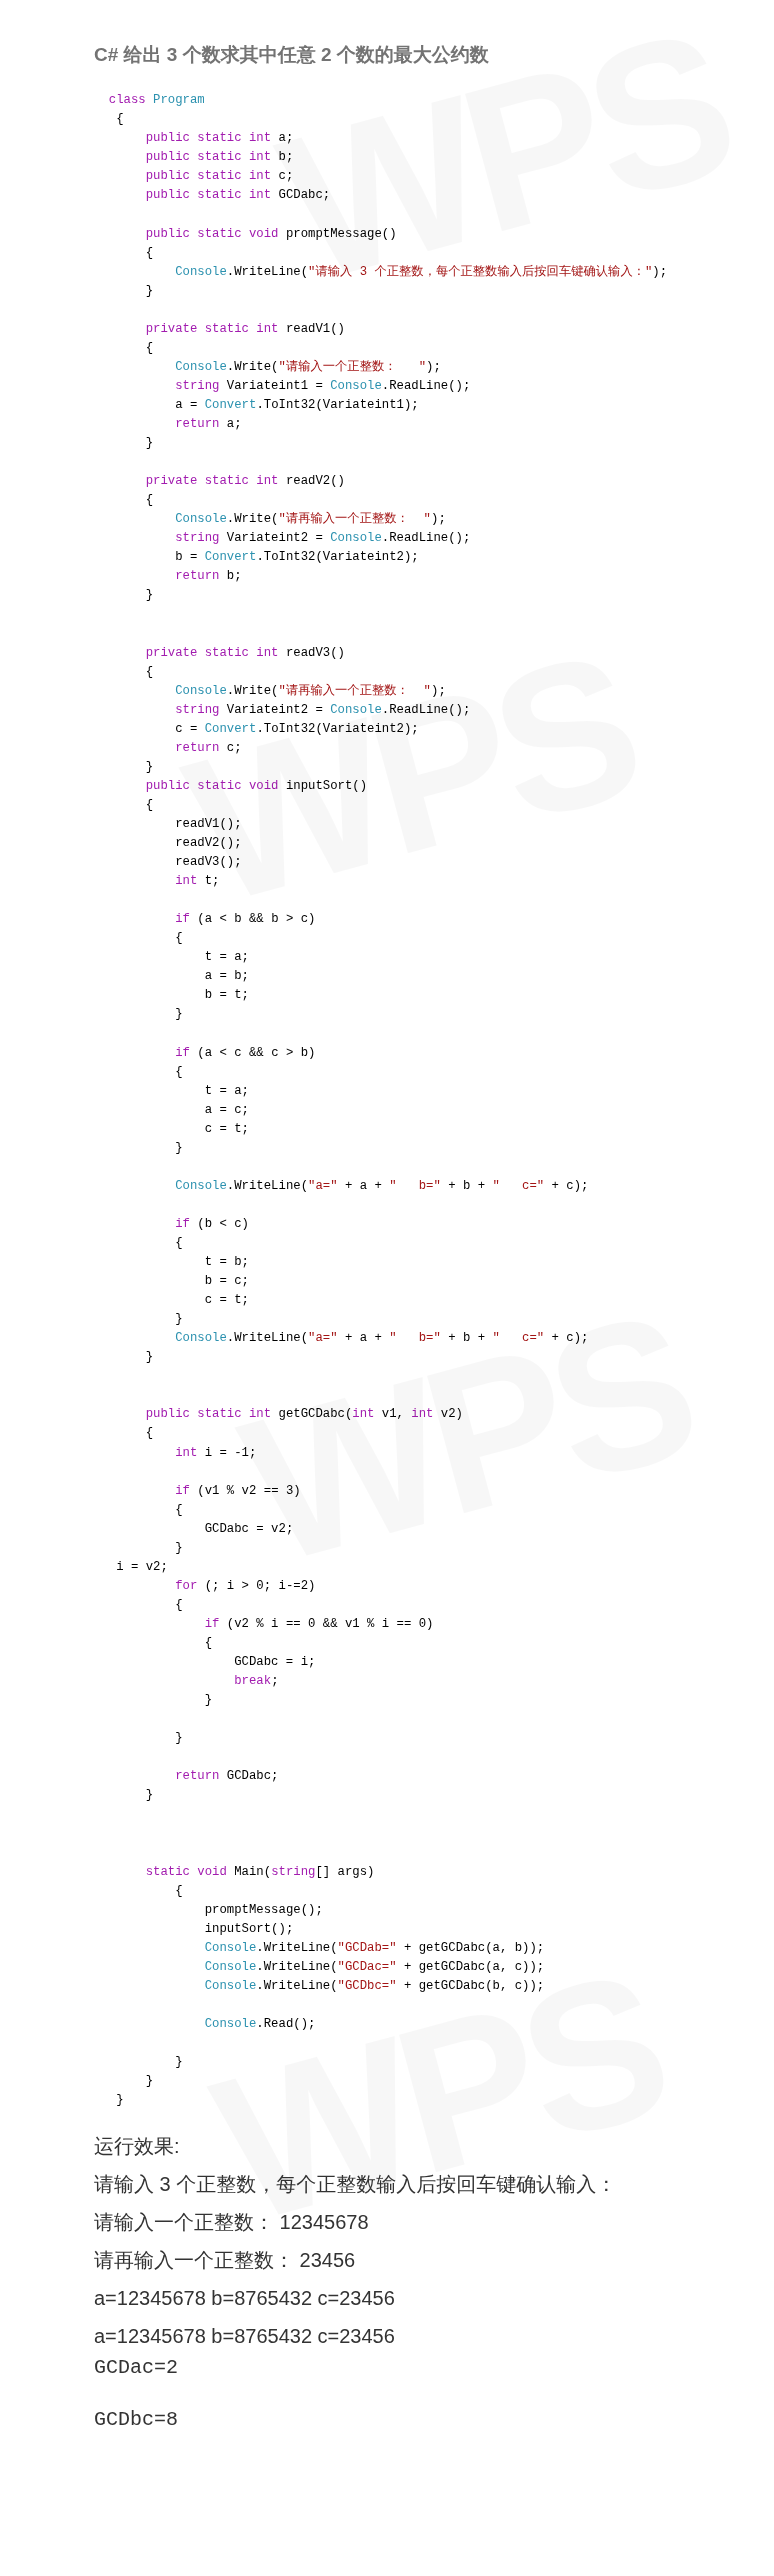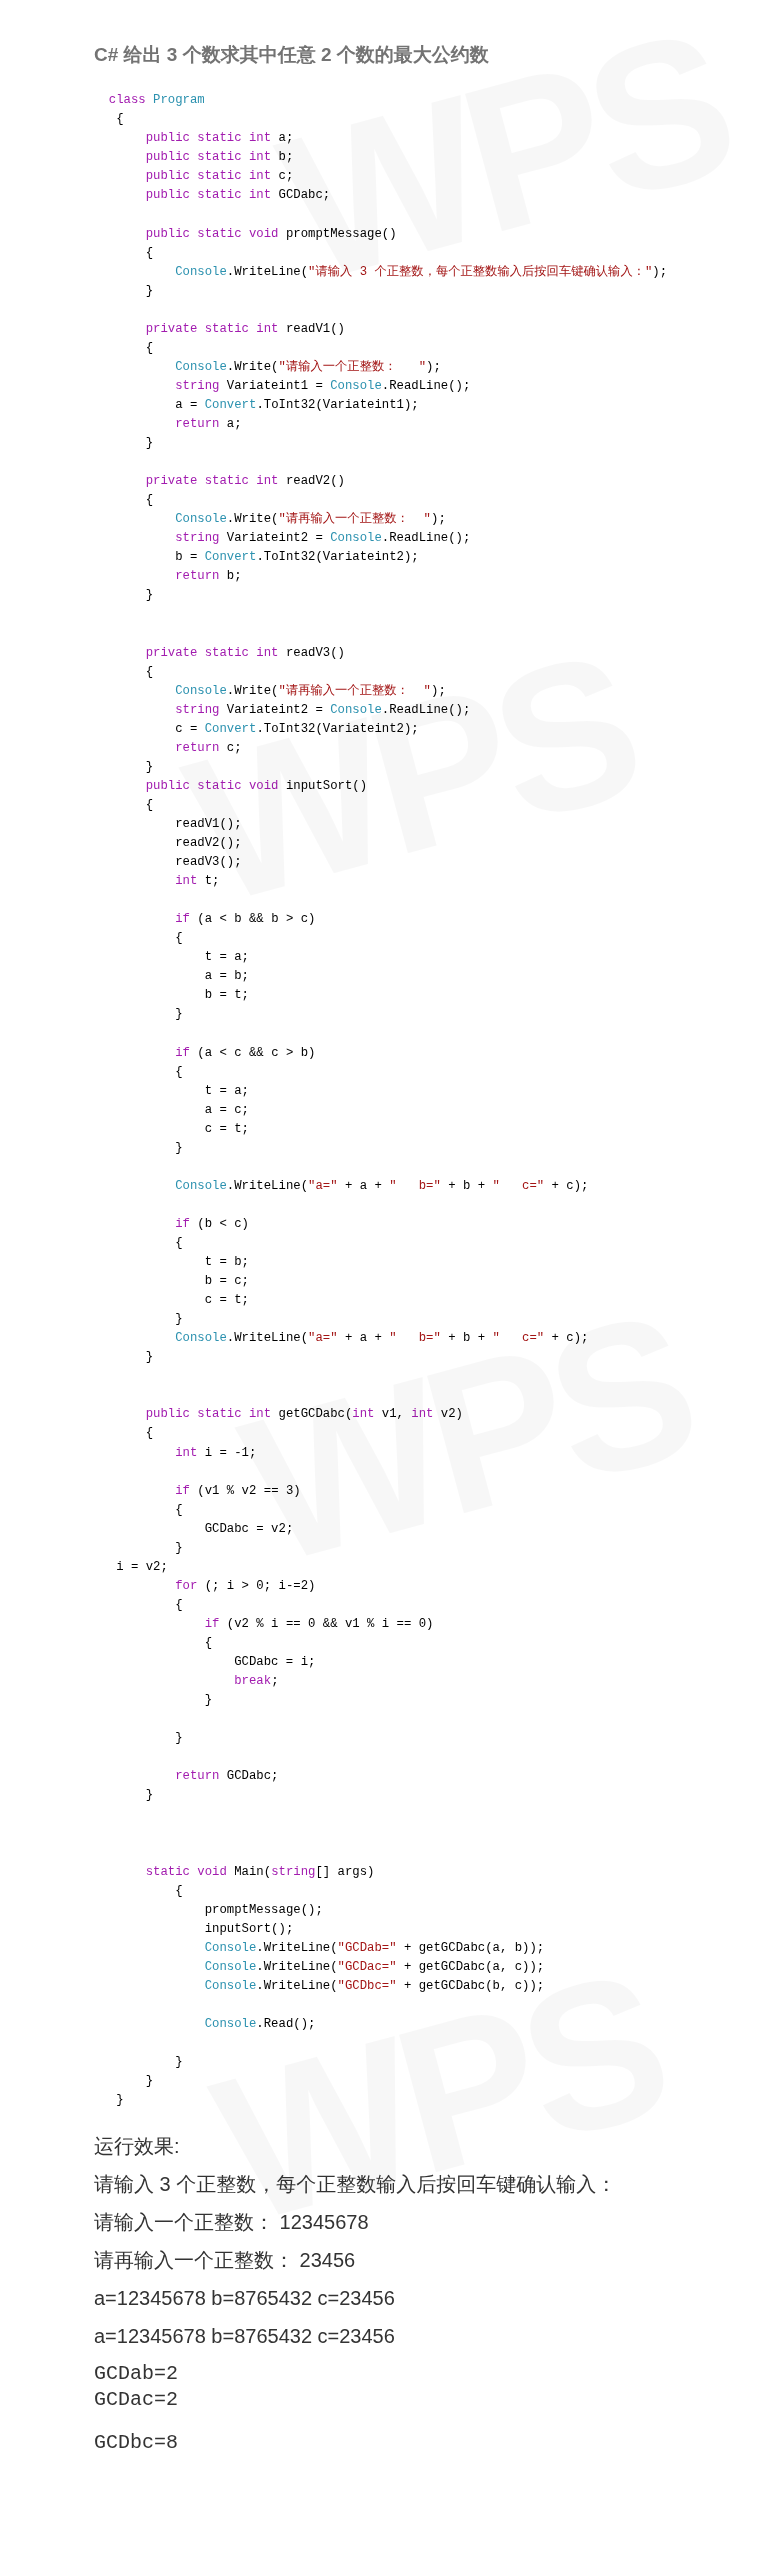--- a/index.html
+++ b/index.html
@@ -172,18 +172,17 @@
        }
    }</div>
 
   <div class="output">
     <div>运行效果:</div>
     <div>请输入 3 个正整数，每个正整数输入后按回车键确认输入：</div>
     <div>请输入一个正整数：     12345678</div>
     <div>请再输入一个正整数：   23456</div>
     <div>a=12345678     b=8765432     c=23456</div>
     <div>a=12345678     b=8765432     c=23456</div>
-    <div class="mono" style="line-height:1.3;margin-top:5.7px">GCDab=2</div>
     <div class="mono" style="line-height:1.3">GCDac=2</div>
-    <div class="mono" style="margin-top:11px">GCDbc=8</div>
+    <div class="mono" style="margin-top:20px">GCDbc=8</div>
   </div>
 </div>
 
 
 </body></html>

